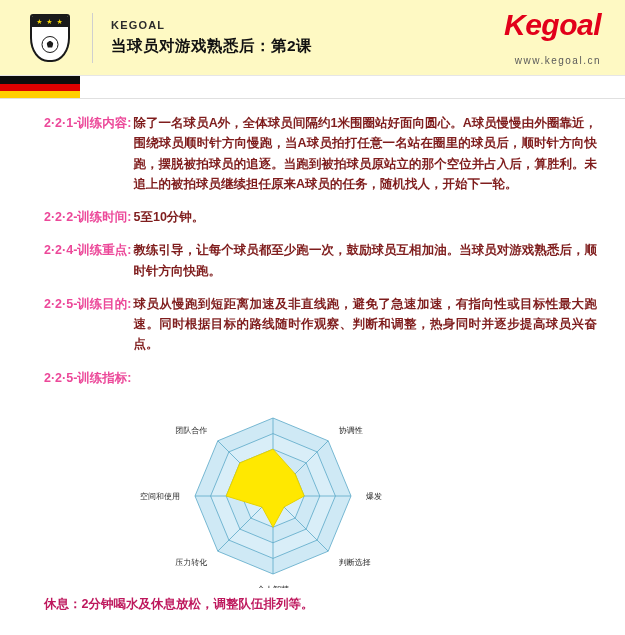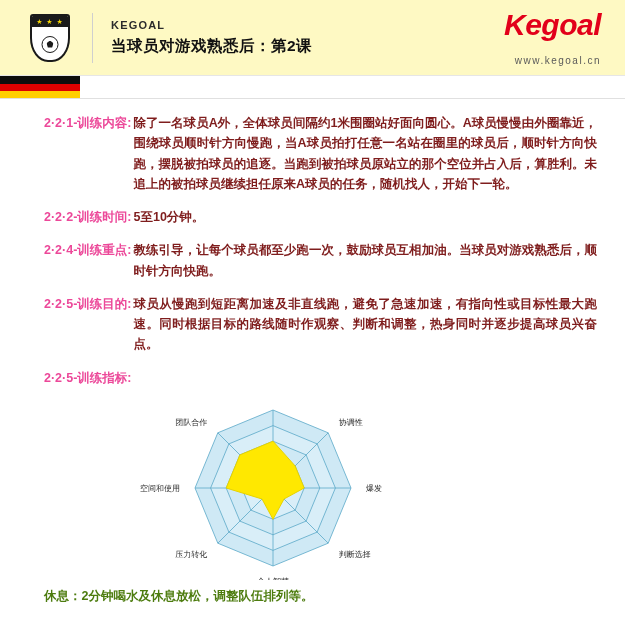--- a/index.html
+++ b/index.html
@@ -164,34 +164,34 @@
     flex: 0 0 auto;
     padding-top: 0px;
   }
   .item-body {
     color: #7f1d1d;
     font-size: 12.5px;
     font-weight: bold;
     text-align: justify;
     padding-left: 2px;
   }
-  .item-indicator { margin-bottom: 12px; flex-direction: column; }
+  .item-indicator { margin-bottom: 20px; flex-direction: column; }
 
   
   .chart-area {
     position: relative;
     width: 625px;
     height: 180px;
     margin-top: 2px;
   }
   .chart-svg { position: absolute; left: 0; top: 0; }
 
   
   .rest-note {
-    color: #4d7c0f;
+    color: #be185d;
     font-weight: bold;
     font-size: 12.5px;
     padding: 8px 28px 0 44px;
   }
   .next-line {
     color: #e2001a;
     font-weight: bold;
     font-size: 12.5px;
     padding: 16px 28px 0 44px;
     overflow: hidden;

